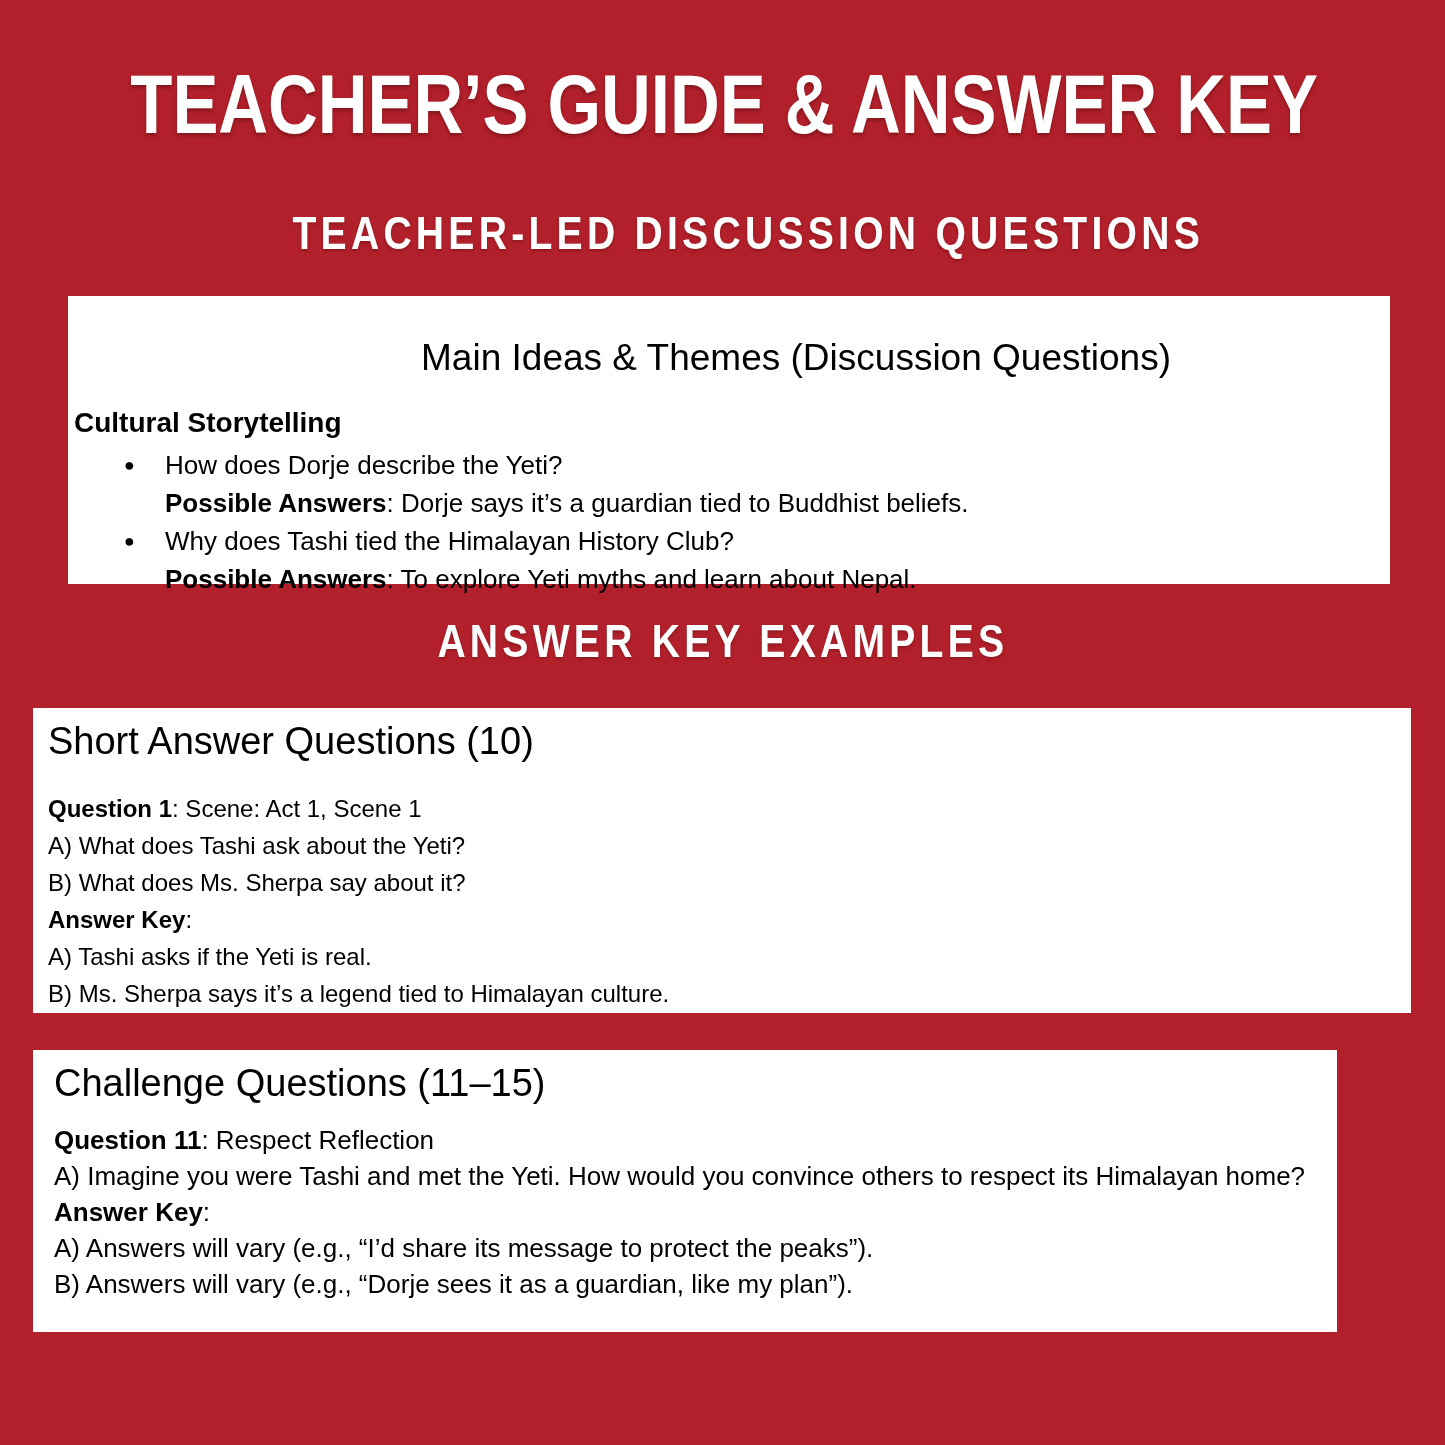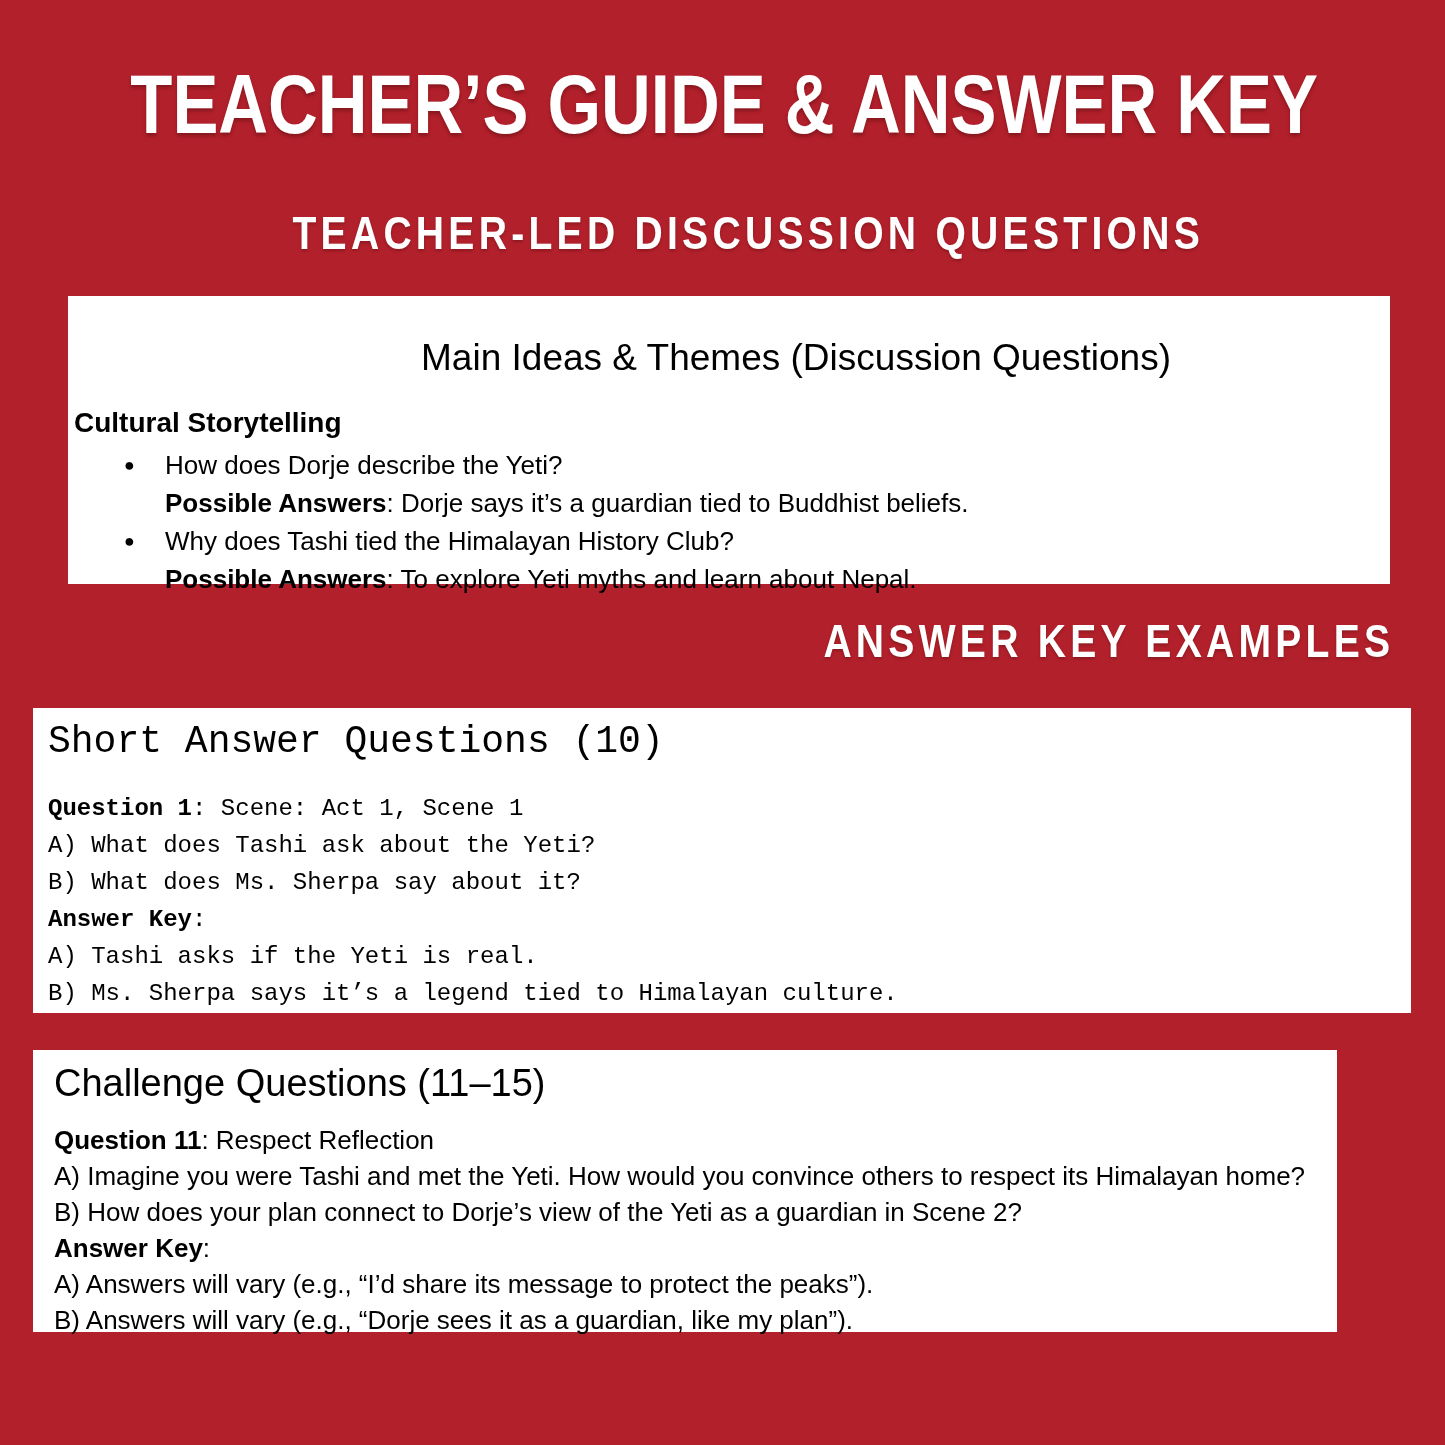--- a/index.html
+++ b/index.html
@@ -51,21 +51,21 @@
   }
   .format-line .cond { transform: scaleX(0.80); letter-spacing: 9px; }
 
   .section-title {
     font-size: 46px;
     font-weight: 700;
     text-shadow: 0 2px 3px rgba(60, 10, 10, 0.3);
   }
   .section-title .cond { transform: scaleX(0.85); letter-spacing: 5px; }
   .section-title.discussion { top: 168px; padding-left: 26px; }
-  .section-title.answer-key { top: 576px; text-align: right; }
+  .section-title.answer-key { top: 576px; }
 
   
   .panel {
     position: absolute;
     background: #FFFFFF;
     color: #000000;
     box-sizing: border-box;
   }
   .panel-1 {
     left: 68px;
@@ -73,21 +73,20 @@
     width: 1322px;
     height: 288px;
     padding-left: 6px;
   }
   .panel-2 {
     left: 33px;
     top: 670px;
     width: 1378px;
     height: 305px;
     padding-left: 15px;
-    font-family: Liberation Mono, monospace;
   }
   .panel-3 {
     left: 33px;
     top: 1012px;
     width: 1304px;
     height: 282px;
     padding-left: 21px;
     padding-right: 10px;
   }
 
@@ -183,20 +182,19 @@
       <div class="line"><span class="b"></span><span>A) Tashi asks if the Yeti is real.</span></div>
       <div class="line"><span class="b"></span><span>B) Ms. Sherpa says it’s a legend tied to Himalayan culture.</span></div>
     </div>
   </div>
 
   <div class="panel panel-3">
     <div class="panel-heading">Challenge Questions (11–15)</div>
     <div class="line-block">
       <div class="line"><span class="b">Question 11</span><span>: Respect Reflection</span></div>
       <div class="line"><span class="b"></span><span>A) Imagine you were Tashi and met the Yeti. How would you convince others to respect its Himalayan home?</span></div>
-      <div class="line"><span class="b"></span><span>B) How does your plan connect to Dorje’s view of the Yeti as a guardian in Scene 2?</span></div>
       <div class="line"><span class="b">Answer Key</span><span>:</span></div>
       <div class="line"><span class="b"></span><span>A) Answers will vary (e.g., “I’d share its message to protect the peaks”).</span></div>
       <div class="line"><span class="b"></span><span>B) Answers will vary (e.g., “Dorje sees it as a guardian, like my plan”).</span></div>
     </div>
   </div>
 
 </div>
 
 </body></html>

